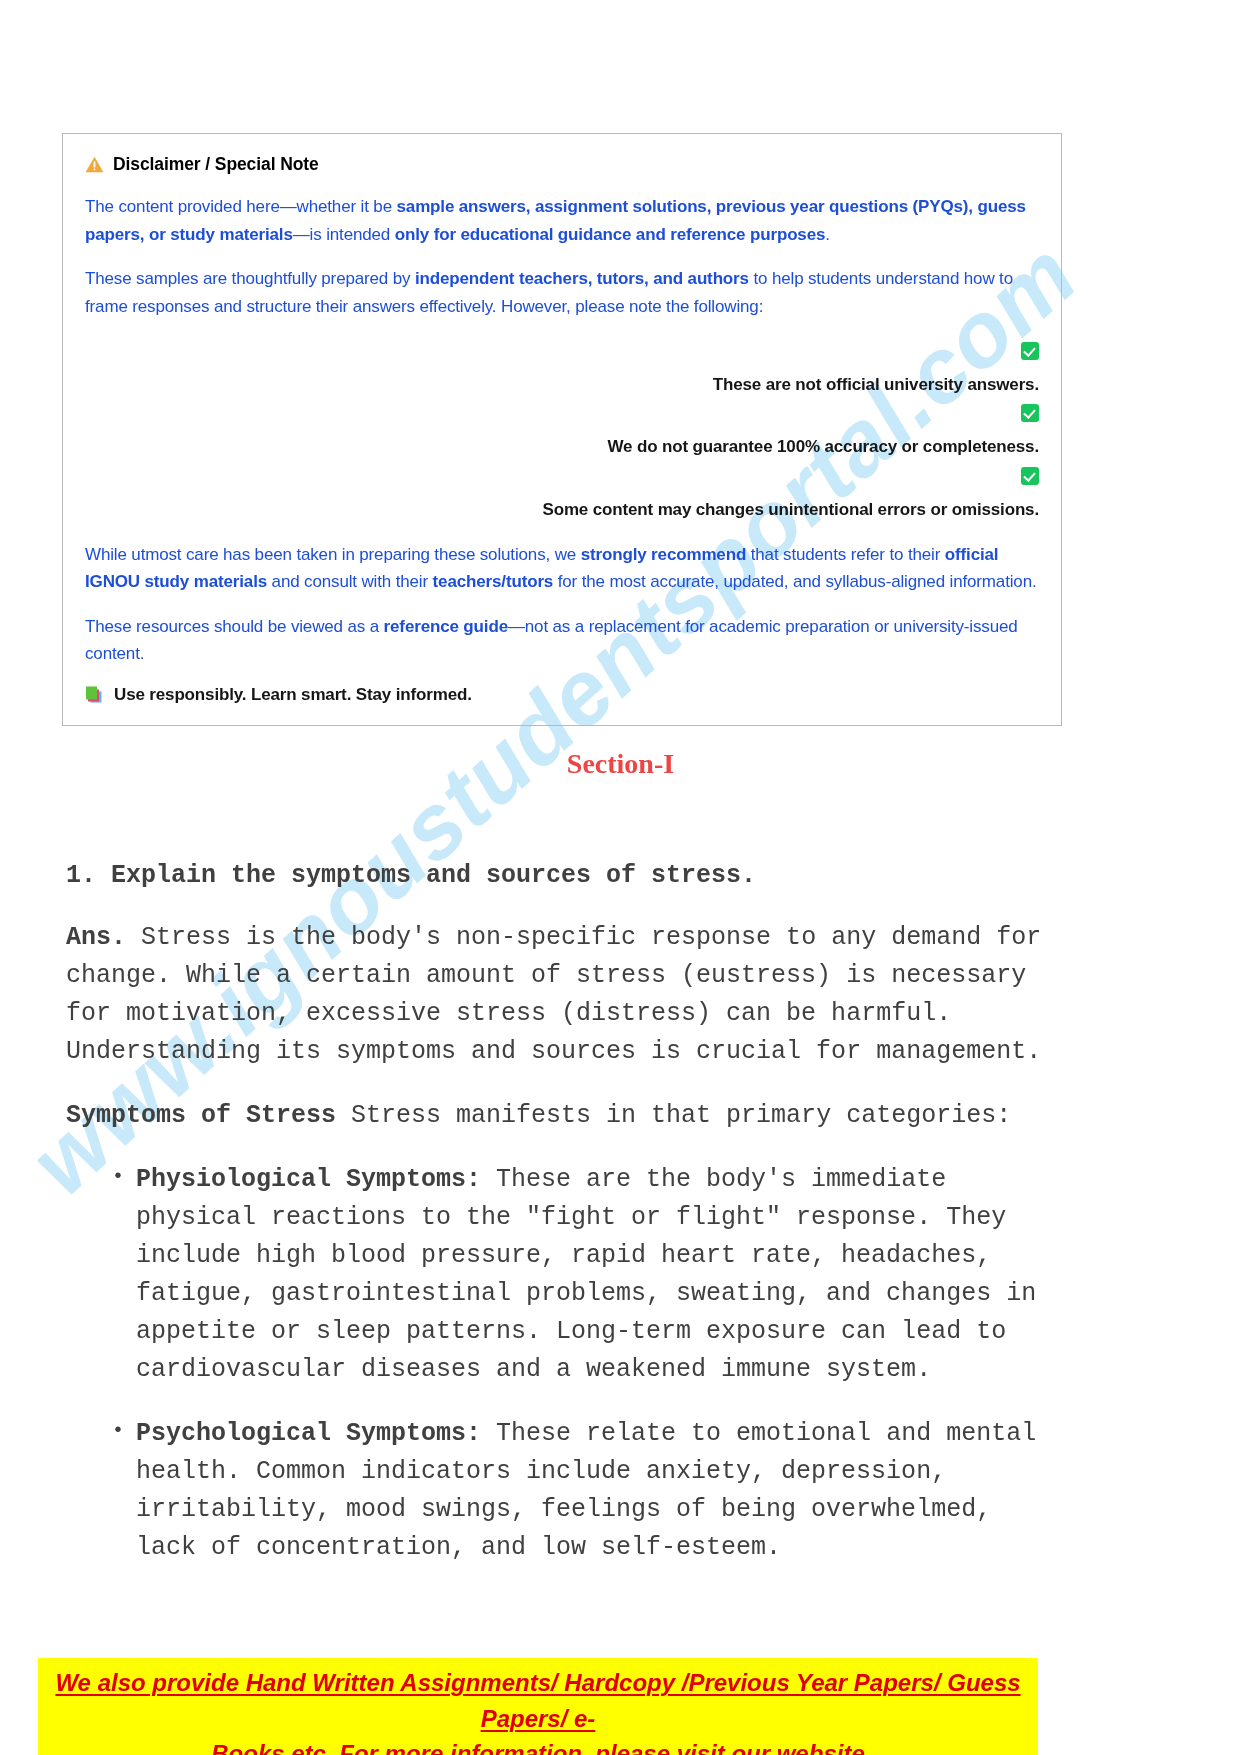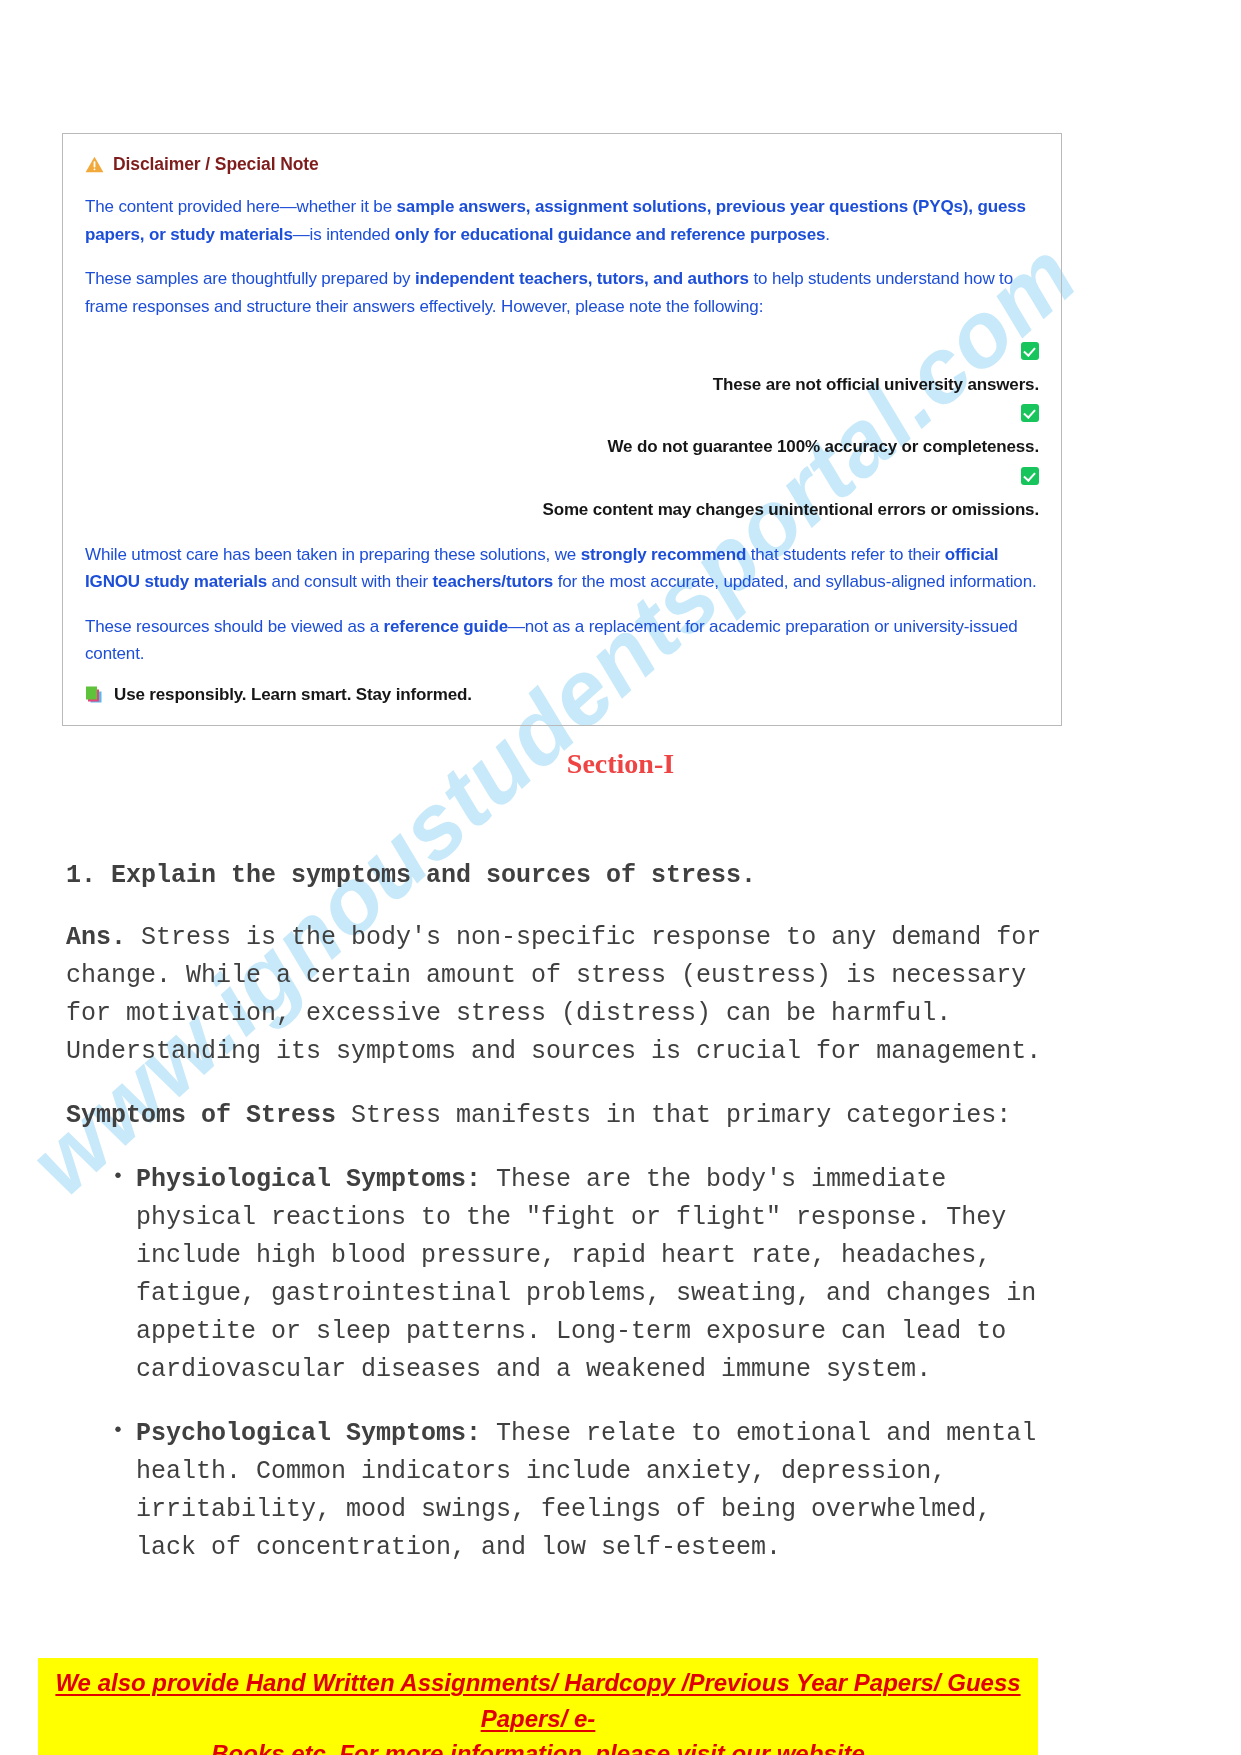--- a/index.html
+++ b/index.html
@@ -53,21 +53,21 @@
     width: 1000px;
     box-sizing: border-box;
     border: 1px solid #b9b9b9;
     background: transparent;
     padding: 18px 22px 20px 22px;
     font-family: "Liberation Sans", sans-serif;
   }
   #disclaimer-title {
     font-size: 17.5px;
     font-weight: 700;
-    color: #7f1d1d;
+    color: #000000;
     margin: 2px 0 18px 0;
     display: flex;
     align-items: center;
     gap: 9px;
     letter-spacing: -0.1px;
   }
   .warn-tri {
     display: inline-block;
     width: 19px;
     height: 17px;

